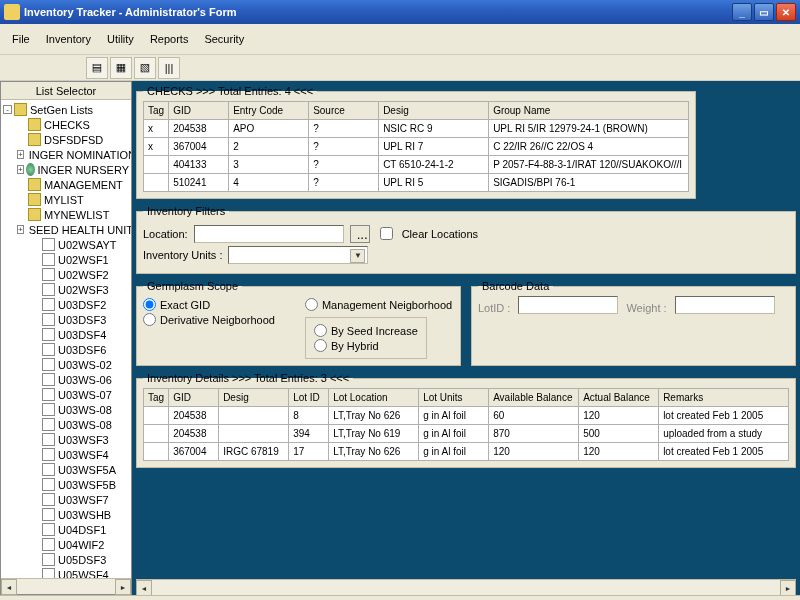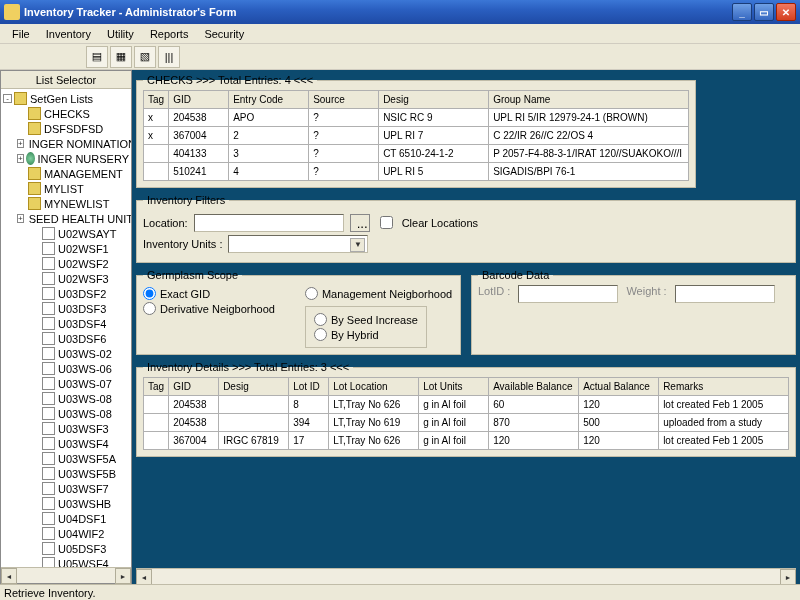--- a/index.html
+++ b/index.html
@@ -29,21 +29,21 @@
   .winbtn {
     width:20px;height:18px;margin-left:2px;
     background:linear-gradient(to bottom,#6fa0e5,#3567c0);
     border:1px solid #1a3c78;border-radius:2px;
     display:flex;align-items:center;justify-content:center;
     color:#fff;font-weight:bold;font-size:10px;
   }
   .winbtn.close{background:linear-gradient(to bottom,#f07860,#d44020);border-color:#a02000;}
   .menubar {
     height:20px;background:#ece9d8;display:flex;align-items:center;
-    border-bottom:1px solid #d0ccc0;padding:4px 4px;
+    border-bottom:1px solid #d0ccc0;padding:15px 4px;
   }
   .menubar span{padding:2px 8px;}
   .toolbar {
     height:26px;background:#ece9d8;display:flex;align-items:center;
     border-bottom:1px solid #d0ccc0;padding:0 4px;gap:2px;
   }
   .tbtn{
     width:22px;height:22px;border:1px solid #c0bca8;background:#f5f3e9;
     display:flex;align-items:center;justify-content:center;
   }
@@ -92,21 +92,21 @@
   .txt{border:1px inset #c0bca8;background:#fff;height:18px;}
   .btn-ellip{width:20px;height:18px;border:1px solid #888;background:#ece9d8;text-align:center;}
   .dd{width:140px;height:18px;border:1px inset #c0bca8;background:#fff;position:relative;}
   .dd::after{content:"▼";position:absolute;right:2px;top:2px;font-size:8px;color:#333;
     background:#ece9d8;border:1px solid #aaa;width:13px;height:12px;text-align:center;line-height:12px;}
   .scope-flex{display:flex;gap:10px;}
   .scopebox{flex:1;}
   .radio{display:flex;align-items:center;gap:4px;margin:2px 0;}
   .radio input{margin:0;}
   .subradio{border:1px solid #c0bca8;padding:4px 8px;margin:4px 0 0 0;display:inline-block;}
-  .barcode-row{display:flex;align-items:flex-start;gap:8px;}
+  .barcode-row{display:flex;align-items:flex-end;gap:8px;}
   .barcode-row .txt{width:100px;}
   .rightbotscroll{
     position:absolute;bottom:0;left:4px;right:4px;height:16px;
     background:#ece9d8;border-top:1px solid #c0bca8;display:flex;
   }
   .statusbar{
     height:16px;background:#ece9d8;border-top:1px solid #c0bca8;
     padding:0 4px;line-height:16px;
   }
   .barcode-label{color:#888;}

